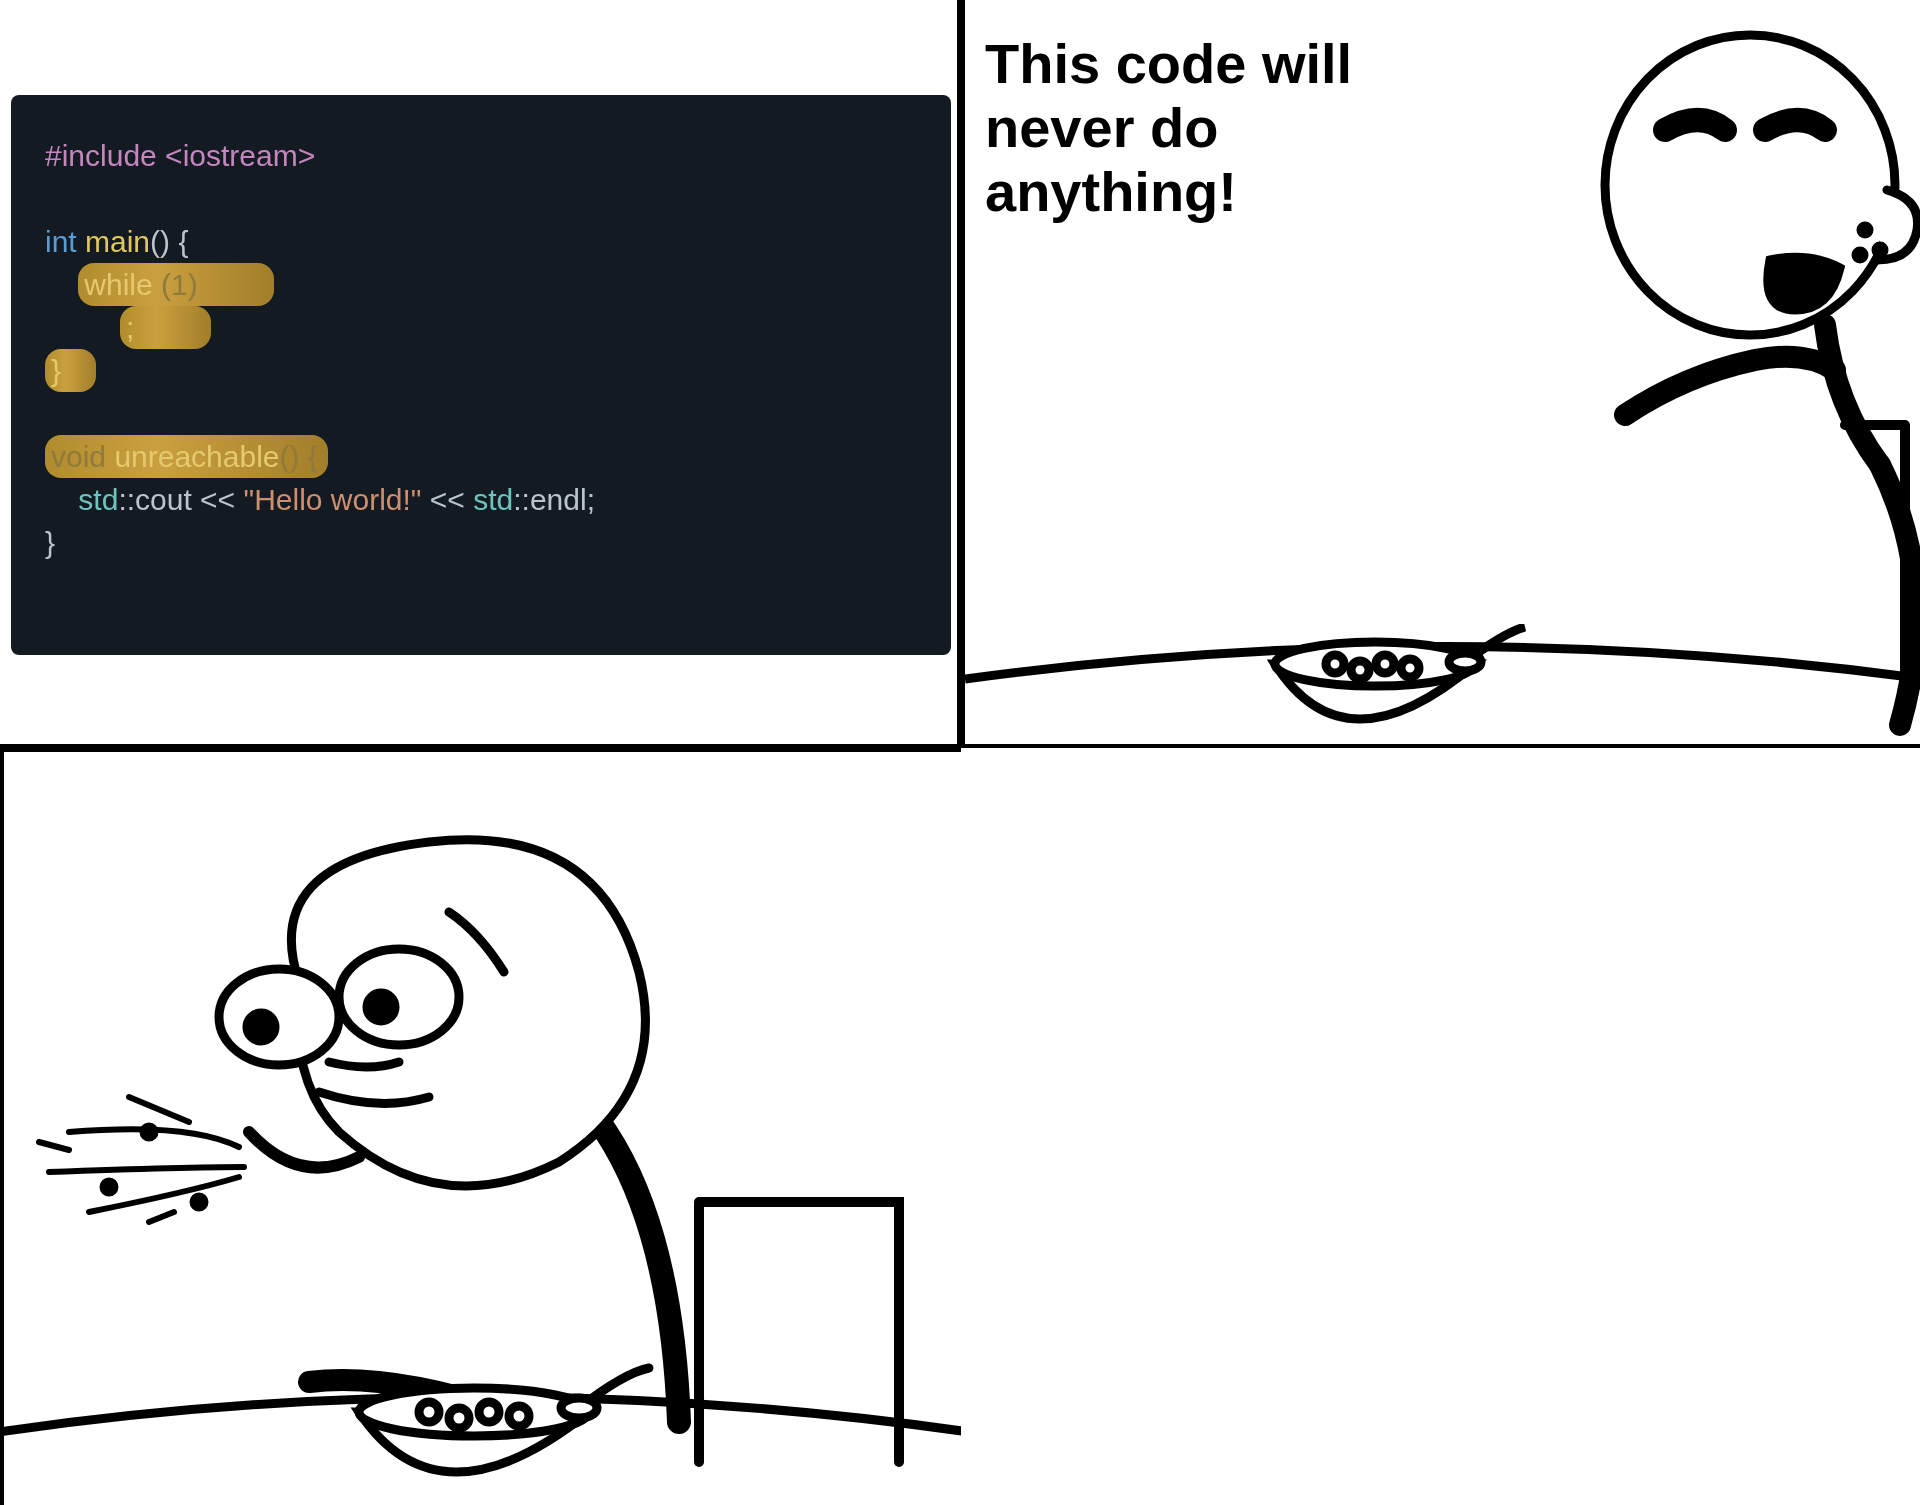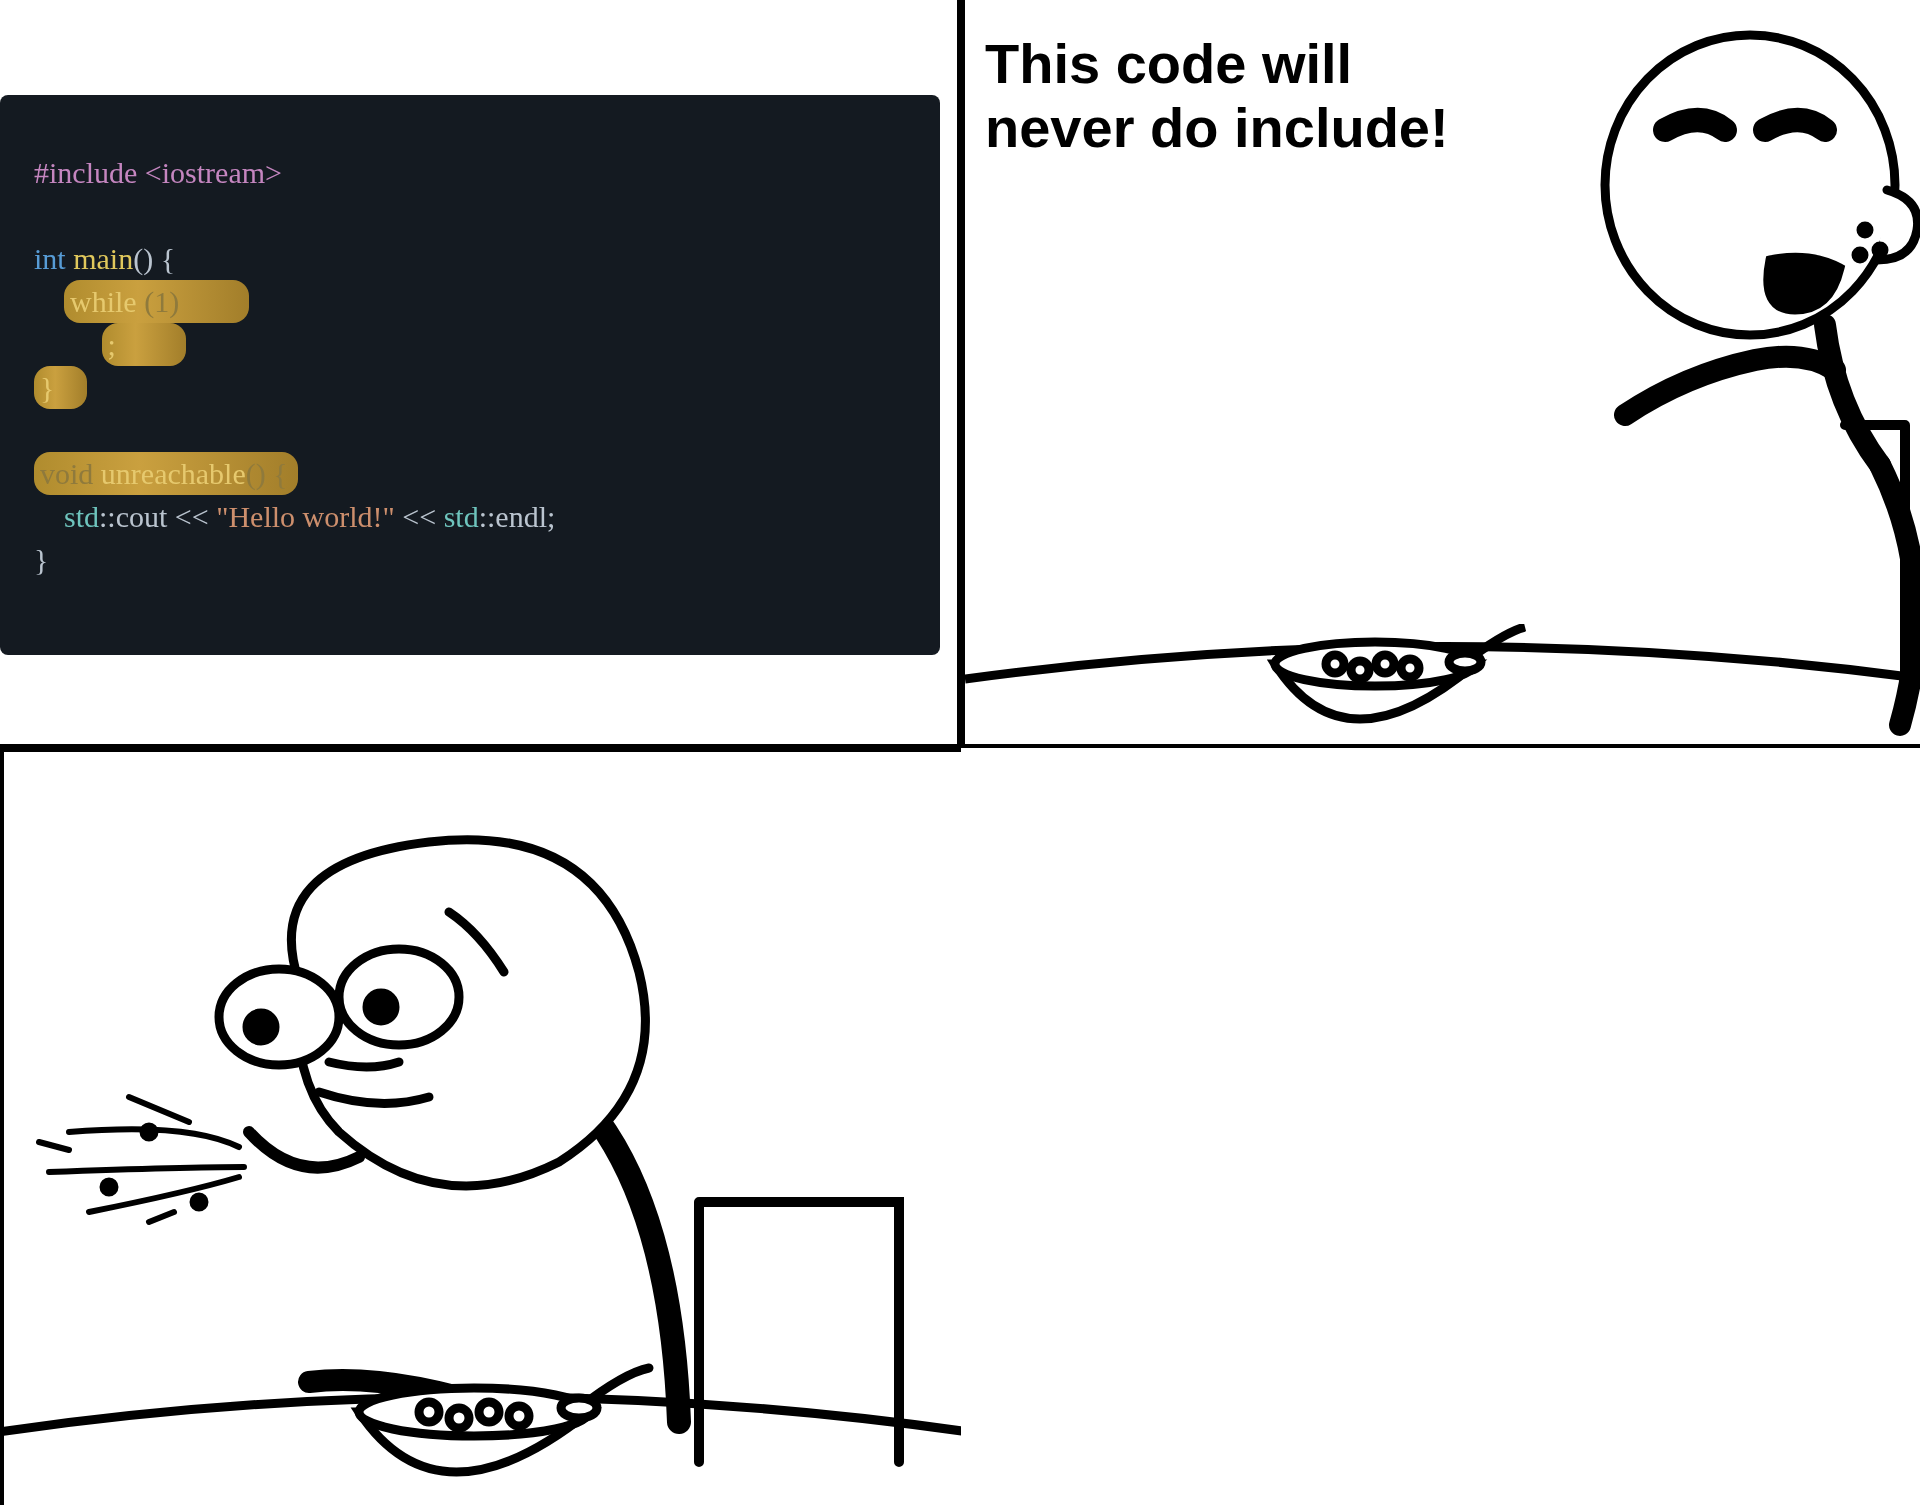--- a/index.html
+++ b/index.html
@@ -18,26 +18,26 @@
   }
   
   .panel-tl { border-left: none; border-top: none; }
   .panel-tr { border-right: none; border-top: none; }
   .panel-bl { border-left: none; border-bottom: none; }
   .panel-br { border-right: none; border-bottom: none; }
 
   
   .code-block {
     position: absolute;
-    left: 0; top: 95px;
+    left: 11px; top: 95px;
     width: 940px; height: 560px;
     background: #141a21;
     border-radius: 8px;
-    padding: 56px 34px;
-    font-family: Liberation Serif, serif;
+    padding: 39px 34px;
+    font-family: Liberation Sans, sans-serif;
     font-size: 30px;
     line-height: 43px;
     color: #bac4cf;
     white-space: pre;
   }
   .tok-directive { color: #c586c0; }
   .tok-type      { color: #579cd6; }
   .tok-func      { color: #e0c85c; }
   .tok-str      { color: #cd8f6d; }
   .tok-ns       { color: #6ec4bd; }
@@ -110,21 +110,21 @@
     <span class="hl"><span>while</span> <span class="hl-dim">(1)</span>        </span>
          <span class="hl"><span>;</span>        </span>
 <span class="hl"><span>}</span>   </span>
 
 <span class="hl"><span class="hl-dim">void</span> <span>unreachable</span><span class="hl-dim">() {</span></span>
     <span class="tok-ns">std</span><span class="tok-punct">::</span><span class="tok-punct">cout</span><span class="tok-punct"> &lt;&lt; </span><span class="tok-str">"Hello world!"</span><span class="tok-punct"> &lt;&lt; </span><span class="tok-ns">std</span><span class="tok-punct">::</span><span class="tok-punct">endl</span><span class="tok-punct">;</span>
 <span class="tok-punct">}</span></div>
   </div>
 
   <div class="panel panel-tr">
-    <div class="caption-tr">This code will never do include!</div>
+    <div class="caption-tr">This code will never do anything!</div>
 
     <svg class="guy-svg-top" viewBox="0 0 380 750">
       <g stroke="#000" stroke-width="9" fill="#fff" stroke-linecap="round">
 
         <ellipse cx="195" cy="190" rx="145" ry="150"></ellipse>
 
         <path d="M110 135 q35 -20 60 0" fill="none" stroke-width="24"></path>
         <path d="M210 135 q35 -20 60 0" fill="none" stroke-width="24"></path>
 
         <path d="M332 195 q35 10 30 40 q-5 30 -40 30" fill="#fff"></path>

